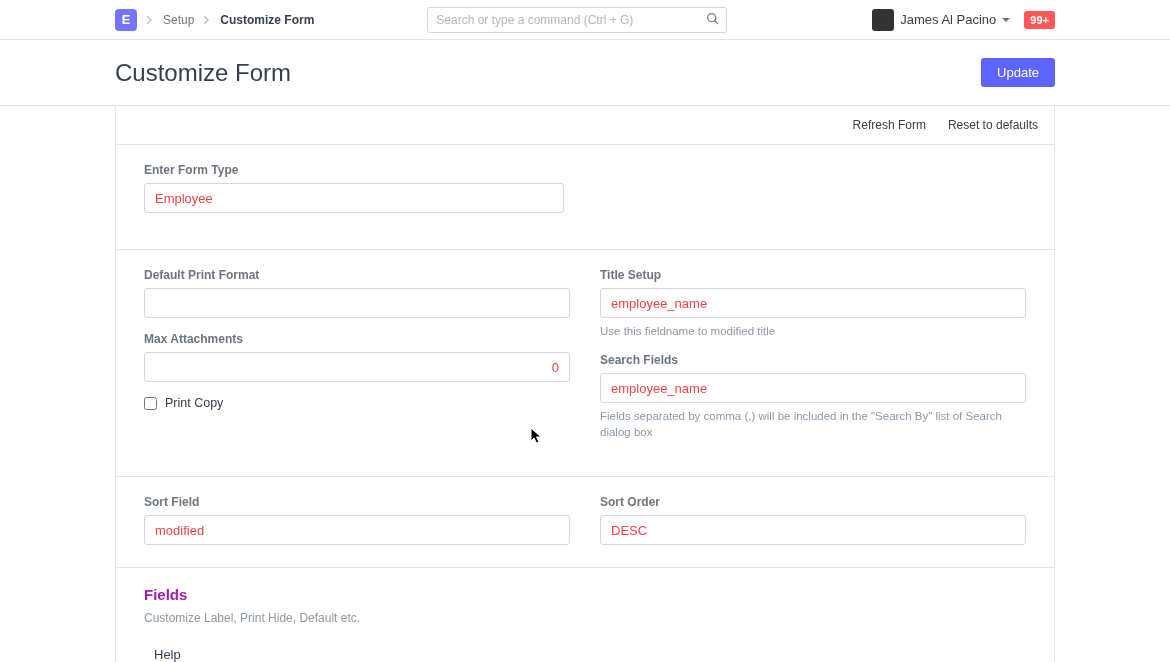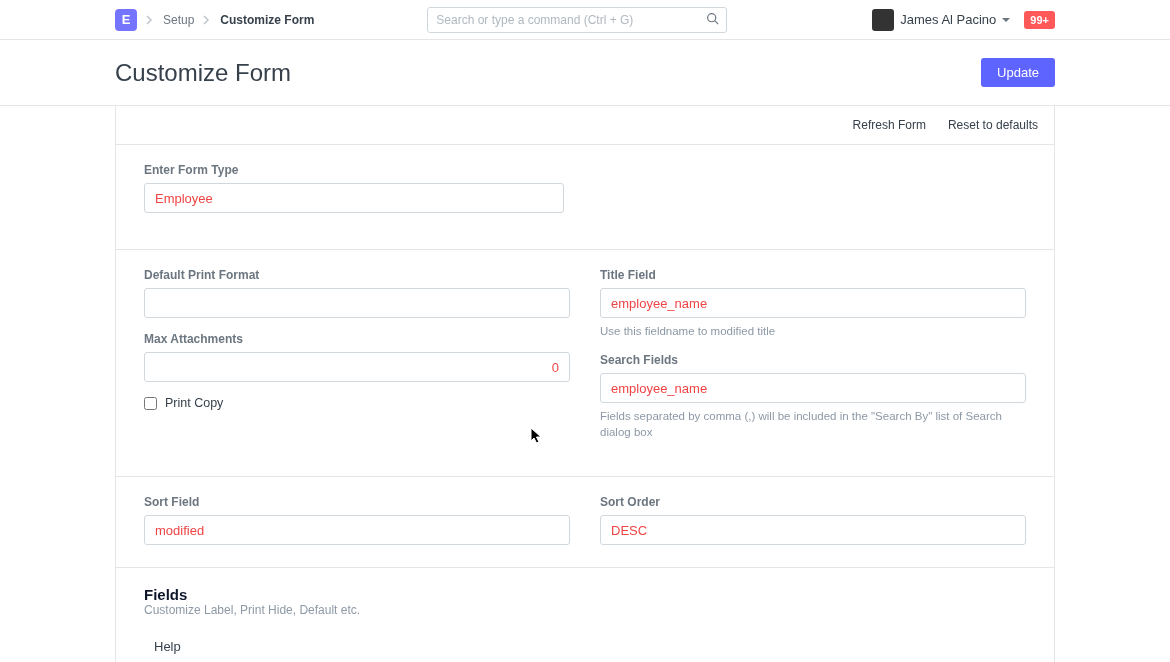--- a/index.html
+++ b/index.html
@@ -206,22 +206,22 @@
     color: #36414c;
     margin-top: 4px;
   }
   .checkbox-row input[type=checkbox] {
     width: 13px; height: 13px;
     cursor: pointer;
   }
   .section-heading {
     font-size: 15px;
     font-weight: 700;
-    color: #0f172a;
-    margin-bottom: 0;
+    color: #a21caf;
+    margin-bottom: 8px;
   }
   .section-sub {
     font-size: 12px;
     color: #8d99a6;
     margin-bottom: 14px;
   }
   .fields-row {
     font-size: 13px;
     padding: 8px 10px;
   }
@@ -317,21 +317,21 @@
             <label class="field-label">Max Attachments</label>
             <input class="field-input num" value="0" style="">
           </div>
           <div class="checkbox-row">
             <input type="checkbox" style="">
             <span>Print Copy</span>
           </div>
         </div>
         <div class="col">
           <div class="field">
-            <label class="field-label">Title Field</label>
+            <label class="field-label">Title Setup</label>
             <input class="field-input" value="employee_name" style="">
             <div class="field-help">Use this fieldname to modified title</div>
           </div>
           <div class="field">
             <label class="field-label">Search Fields</label>
             <input class="field-input" value="employee_name" style="">
             <div class="field-help">Fields separated by comma (,) will be included in the "Search By" list of Search dialog box</div>
           </div>
         </div>
       </div>

